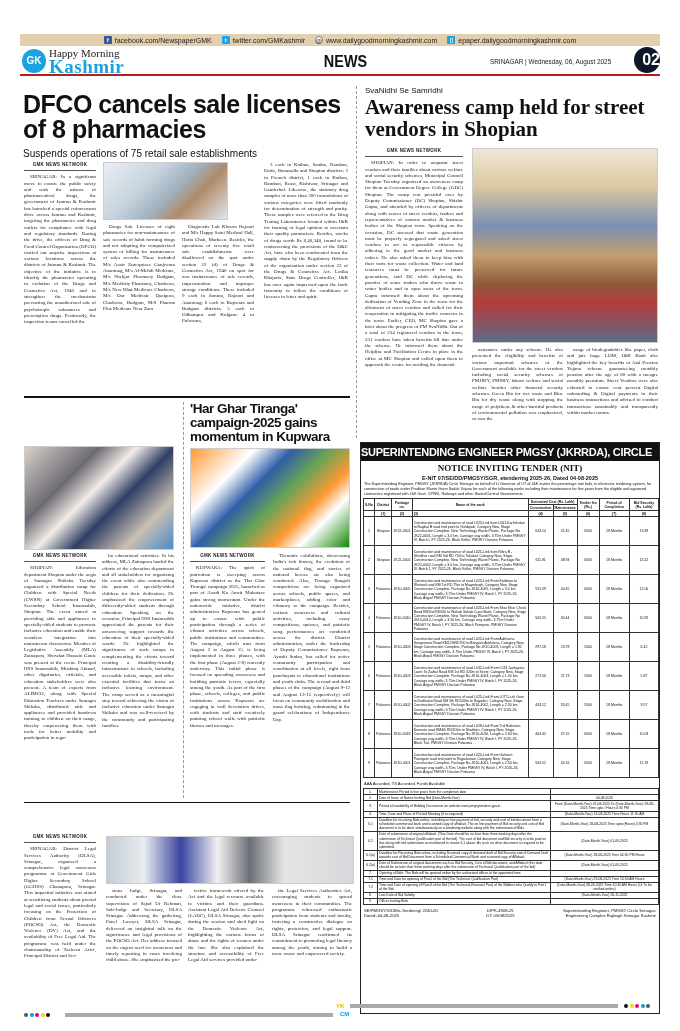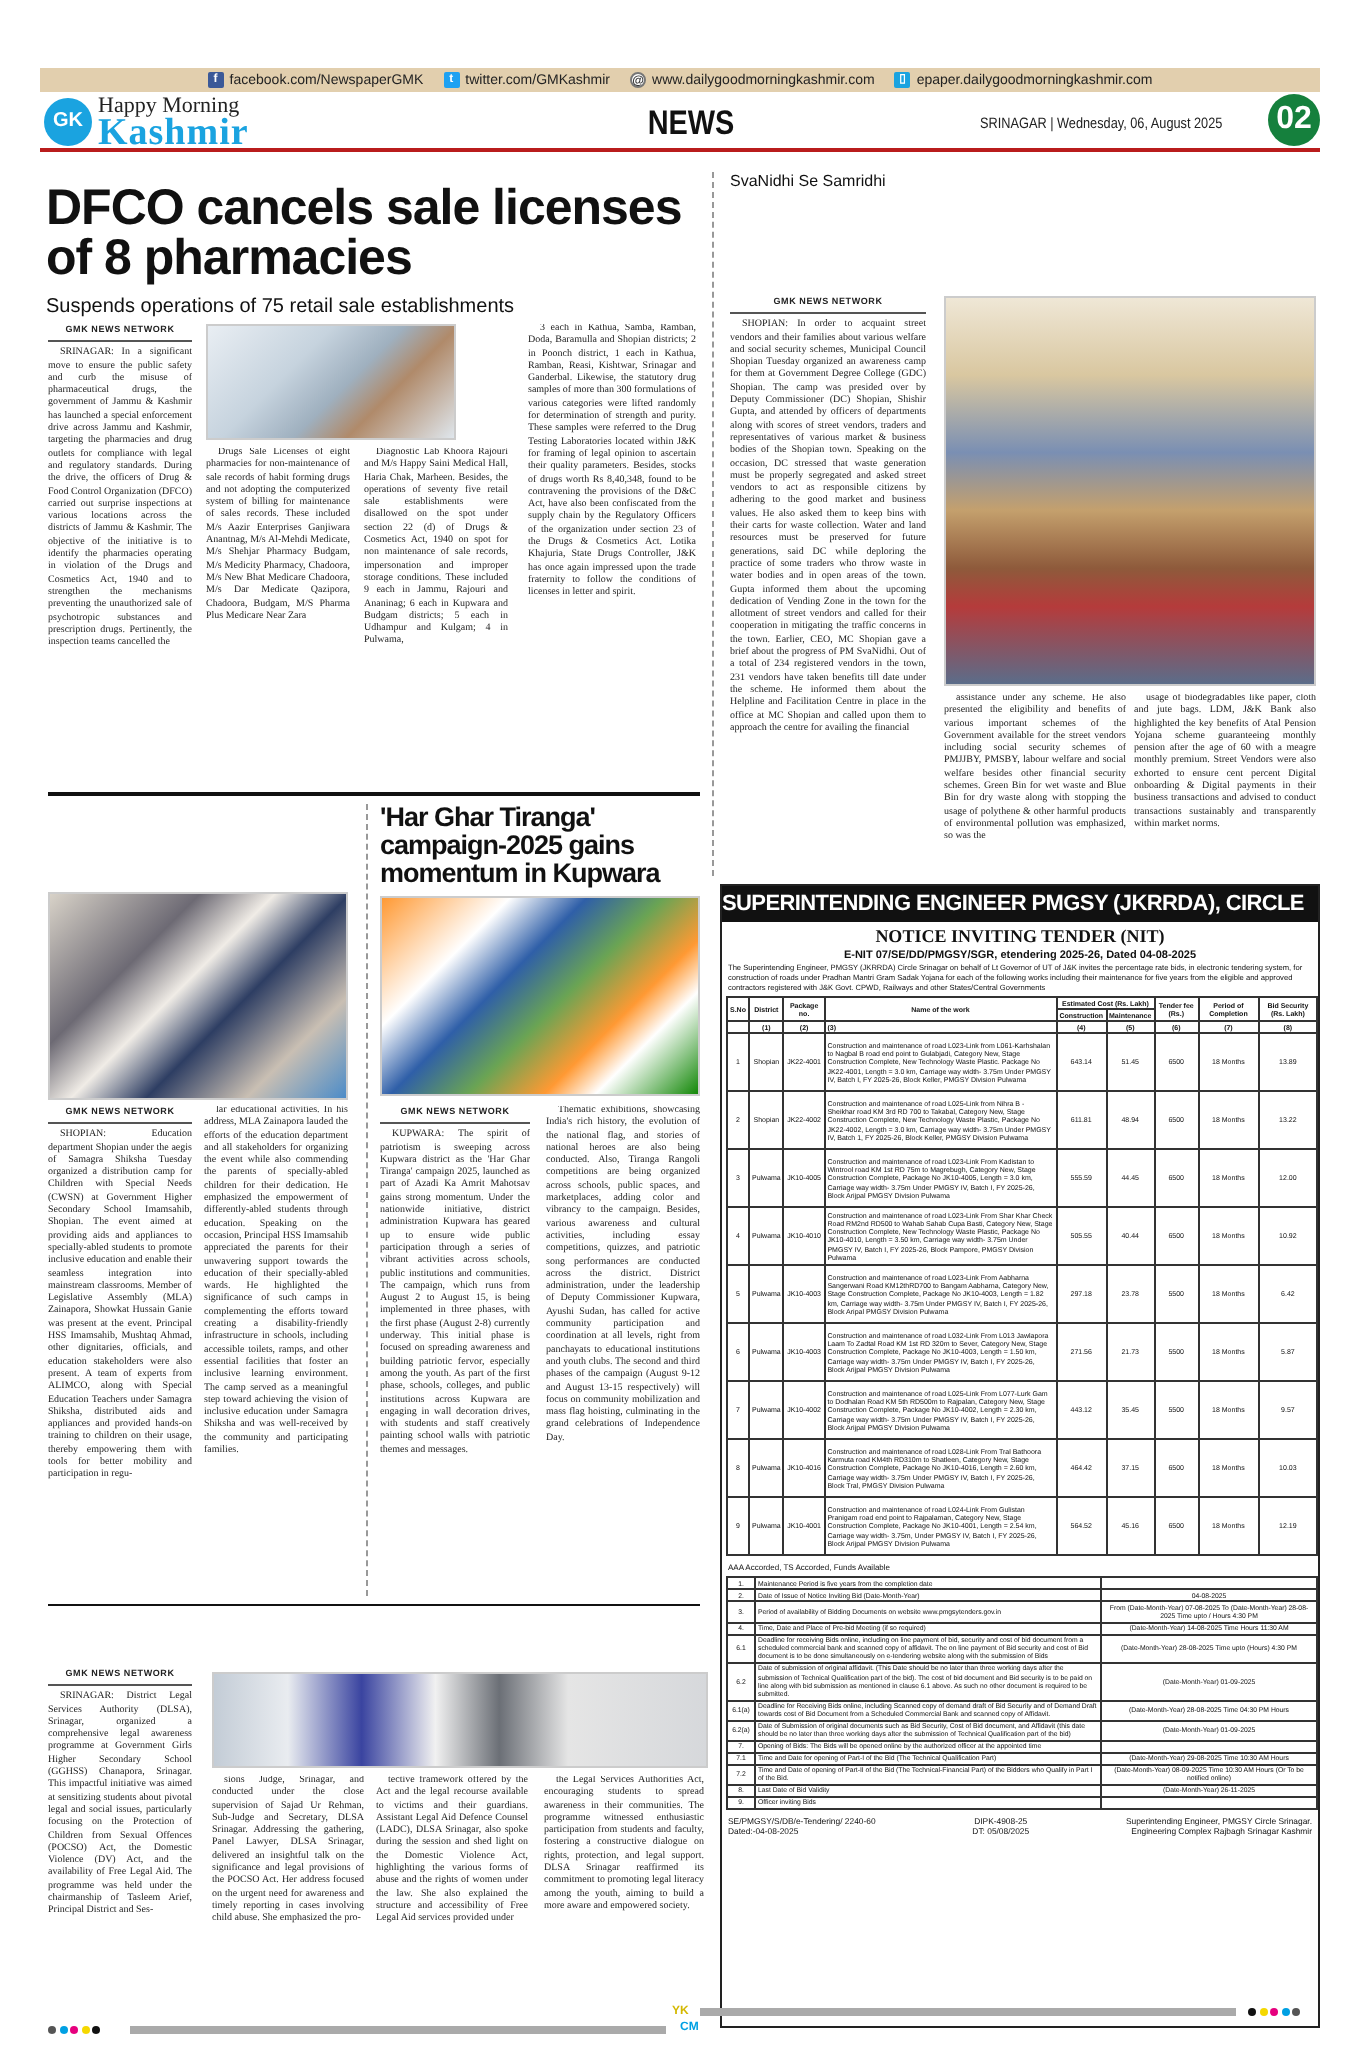--- a/index.html
+++ b/index.html
@@ -7,21 +7,21 @@
 .page{position:absolute;left:20px;top:0;width:640px;height:1031px}
 .topbar{position:absolute;left:0;top:34px;width:640px;height:12px;background:#e2cfae;display:flex;justify-content:center;align-items:center;gap:10px;font-family:"Liberation Sans",sans-serif;font-size:7px;color:#222}
 .topbar .s{display:flex;align-items:center;gap:3px}
 .ico{display:inline-block;width:8px;height:8px;border-radius:1px;color:#fff;font-size:6px;line-height:8px;text-align:center;font-weight:bold}
 .masthead{position:absolute;left:0;top:46px;width:640px;height:30px;border-bottom:2px solid #b91c1c}
 .logo-circle{position:absolute;left:2px;top:3px;width:24px;height:24px;border-radius:50%;background:#1aa3e0;color:#fff;font-family:"Liberation Sans",sans-serif;font-size:10px;font-weight:bold;text-align:center;line-height:24px}
 .logo-t1{position:absolute;left:29px;top:1px;font-size:11px;color:#222}
 .logo-t2{position:absolute;left:29px;top:10px;font-size:19px;color:#1aa3e0;font-weight:bold;font-family:"Liberation Serif",serif;letter-spacing:.5px}
 .sect{position:absolute;left:300px;top:6px;font-family:"Liberation Sans",sans-serif;font-weight:bold;font-size:17px;transform:scaleX(.85)}
 .dateline{position:absolute;left:470px;top:11px;font-family:"Liberation Sans",sans-serif;font-size:7.5px;color:#222;transform:scaleX(.85);transform-origin:left}
-.pageno{position:absolute;right:0;top:1px;width:26px;height:26px;border-radius:50%;background:#15803d;color:#fff;font-family:"Liberation Sans",sans-serif;font-weight:bold;font-size:16px;text-align:center;line-height:26px}
+.pageno{position:absolute;right:0;top:1px;width:26px;height:26px;border-radius:50%;background:#0f172a;color:#fff;font-family:"Liberation Sans",sans-serif;font-weight:bold;font-size:16px;text-align:right;line-height:26px}
 .hl{font-family:"Liberation Sans",sans-serif;font-weight:bold;letter-spacing:-.5px;line-height:1}
 .h1{position:absolute;left:3px;top:92px;font-size:25px;width:330px}
 .sub{position:absolute;left:3px;top:148px;font-family:"Liberation Sans",sans-serif;font-size:10px}
 .byline{font-family:"Liberation Sans",sans-serif;font-size:4.5px;font-weight:bold;text-align:center;border-bottom:1px solid #555;padding-bottom:2px;margin-bottom:3px;letter-spacing:.3px}
 .col{position:absolute;font-size:5px;line-height:6.3px;text-align:justify;color:#222}
 .col p{text-indent:6px}
 .photo{position:absolute;border:1px solid #ccc}
 .rule{position:absolute;background:#111}
 .vdash{position:absolute;border-left:1px dashed #999}
 .kicker{position:absolute;left:345px;top:86px;font-family:"Liberation Sans",sans-serif;font-size:8px}
@@ -94,20 +94,21 @@
       <p>Diagnostic Lab Khoora Rajouri and M/s Happy Saini Medical Hall, Haria Chak, Marheen. Besides, the operations of seventy five retail sale establishments were disallowed on the spot under section 22 (d) of Drugs &amp; Cosmetics Act, 1940 on spot for non maintenance of sale records, impersonation and improper storage conditions. These included 9 each in Jammu, Rajouri and Ananinag; 6 each in Kupwara and Budgam districts; 5 each in Udhampur and Kulgam; 4 in Pulwama,</p>
     </div>
   <div class="col" style="left:244px;top:162px;width:84px;height:232px;overflow:hidden">
       <p>3 each in Kathua, Samba, Ramban, Doda, Baramulla and Shopian districts; 2 in Poonch district, 1 each in Kathua, Ramban, Reasi, Kishtwar, Srinagar and Ganderbal. Likewise, the statutory drug samples of more than 300 formulations of various categories were lifted randomly for determination of strength and purity. These samples were referred to the Drug Testing Laboratories located within J&amp;K for framing of legal opinion to ascertain their quality parameters. Besides, stocks of drugs worth Rs 8,40,348, found to be contravening the provisions of the D&amp;C Act, have also been confiscated from the supply chain by the Regulatory Officers of the organization under section 23 of the Drugs &amp; Cosmetics Act. Lotika Khajuria, State Drugs Controller, J&amp;K has once again impressed upon the trade fraternity to follow the conditions of licenses in letter and spirit.</p>
     </div>
   <div class="rule" style="left:4px;top:396px;width:326px;height:2px"></div>
 
   <div class="vdash" style="left:336px;top:86px;height:352px"></div>
 
   <div class="kicker">SvaNidhi Se Samridhi</div>
+  <div class="h2">Awareness camp held for street vendors in Shopian</div>
   <div class="col" style="left:345px;top:148px;width:98px;height:290px;overflow:hidden">
     <div class="byline">GMK NEWS NETWORK</div>
     <p>SHOPIAN: In order to acquaint street vendors and their families about various welfare and social security schemes, Municipal Council Shopian Tuesday organized an awareness camp for them at Government Degree College (GDC) Shopian. The camp was presided over by Deputy Commissioner (DC) Shopian, Shishir Gupta, and attended by officers of departments along with scores of street vendors, traders and representatives of various market &amp; business bodies of the Shopian town. Speaking on the occasion, DC stressed that waste generation must be properly segregated and asked street vendors to act as responsible citizens by adhering to the good market and business values. He also asked them to keep bins with their carts for waste collection. Water and land resources must be preserved for future generations, said DC while deploring the practice of some traders who throw waste in water bodies and in open areas of the town. Gupta informed them about the upcoming dedication of Vending Zone in the town for the allotment of street vendors and called for their cooperation in mitigating the traffic concerns in the town. Earlier, CEO, MC Shopian gave a brief about the progress of PM SvaNidhi. Out of a total of 234 registered vendors in the town, 231 vendors have taken benefits till date under the scheme. He informed them about the Helpline and Facilitation Centre in place in the office at MC Shopian and called upon them to approach the centre for availing the financial</p>
   </div>
   <div class="photo" style="left:452px;top:148px;width:186px;height:195px;background:linear-gradient(180deg,#efe7d6 0%,#d9c7a0 20%,#7a8fb3 40%,#c4a06d 55%,#8e5a3b 70%,#b53b3b 80%,#5b6d8a 100%)"></div>
   <div class="col" style="left:452px;top:347px;width:91px;height:92px;overflow:hidden">
       <p>assistance under any scheme. He also presented the eligibility and benefits of various important schemes of the Government available for the street vendors including social security schemes of PMJJBY, PMSBY, labour welfare and social welfare besides other financial security schemes. Green Bin for wet waste and Blue Bin for dry waste along with stopping the usage of polythene &amp; other harmful products of environmental pollution was emphasized, so was the</p>
     </div>
   <div class="col" style="left:547px;top:347px;width:91px;height:92px;overflow:hidden">
       <p>usage of biodegradables like paper, cloth and jute bags. LDM, J&amp;K Bank also highlighted the key benefits of Atal Pension Yojana scheme guaranteeing monthly pension after the age of 60 with a meagre monthly premium. Street Vendors were also exhorted to ensure cent percent Digital onboarding &amp; Digital payments in their business transactions and advised to conduct transactions sustainably and transparently within market norms.</p>

